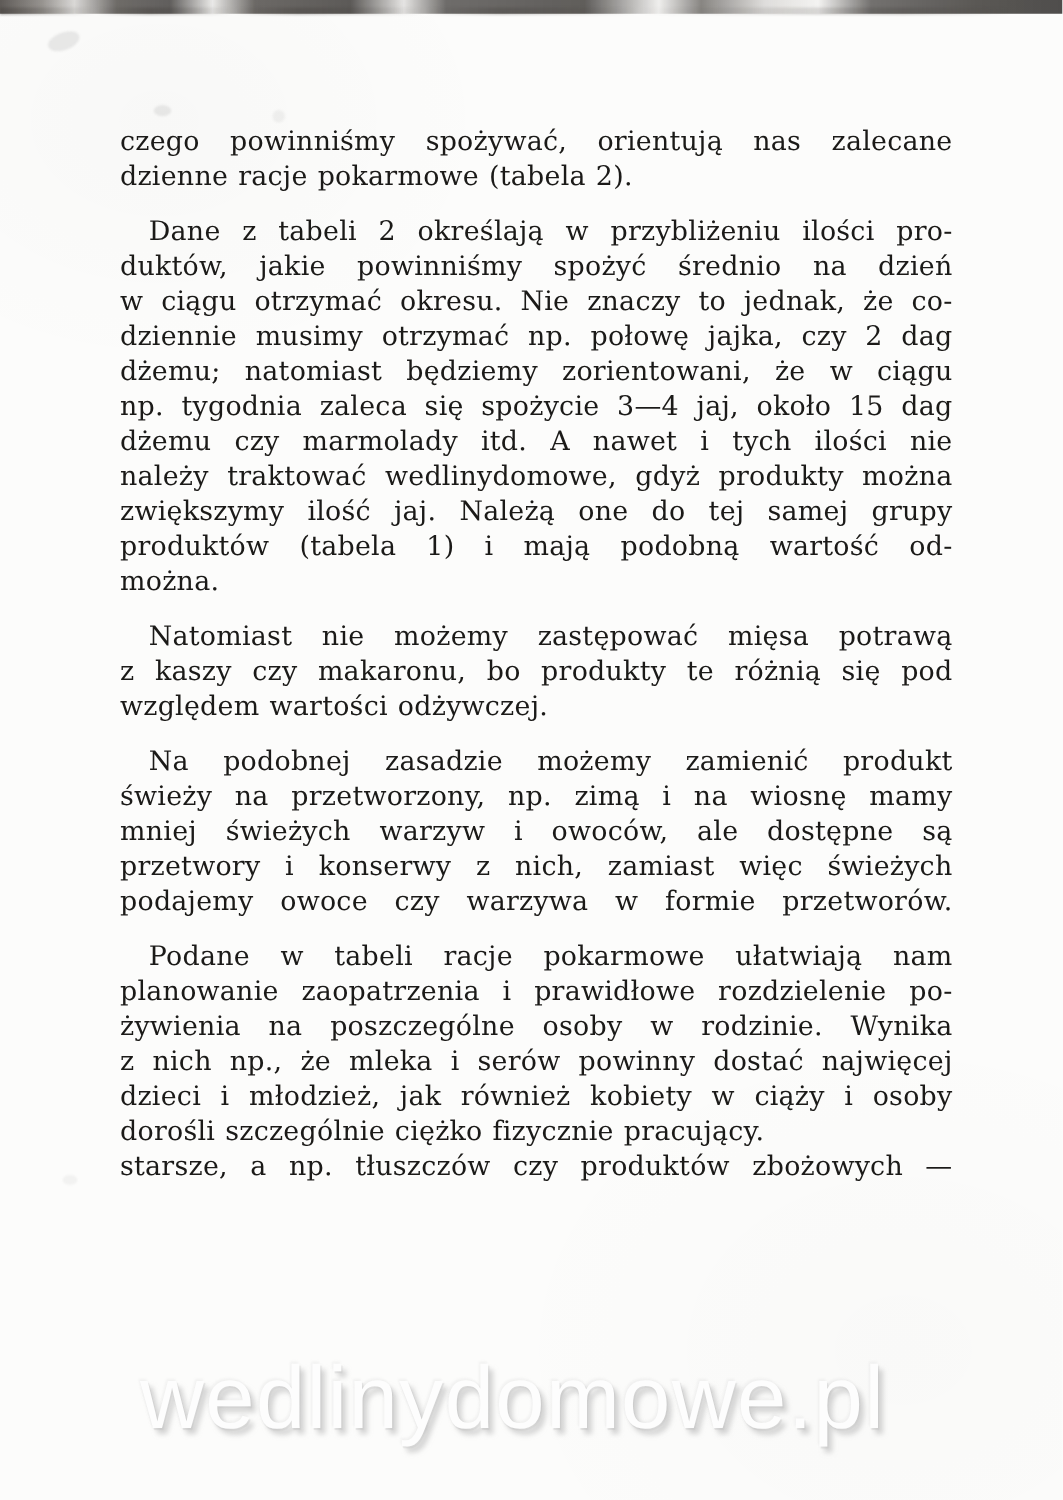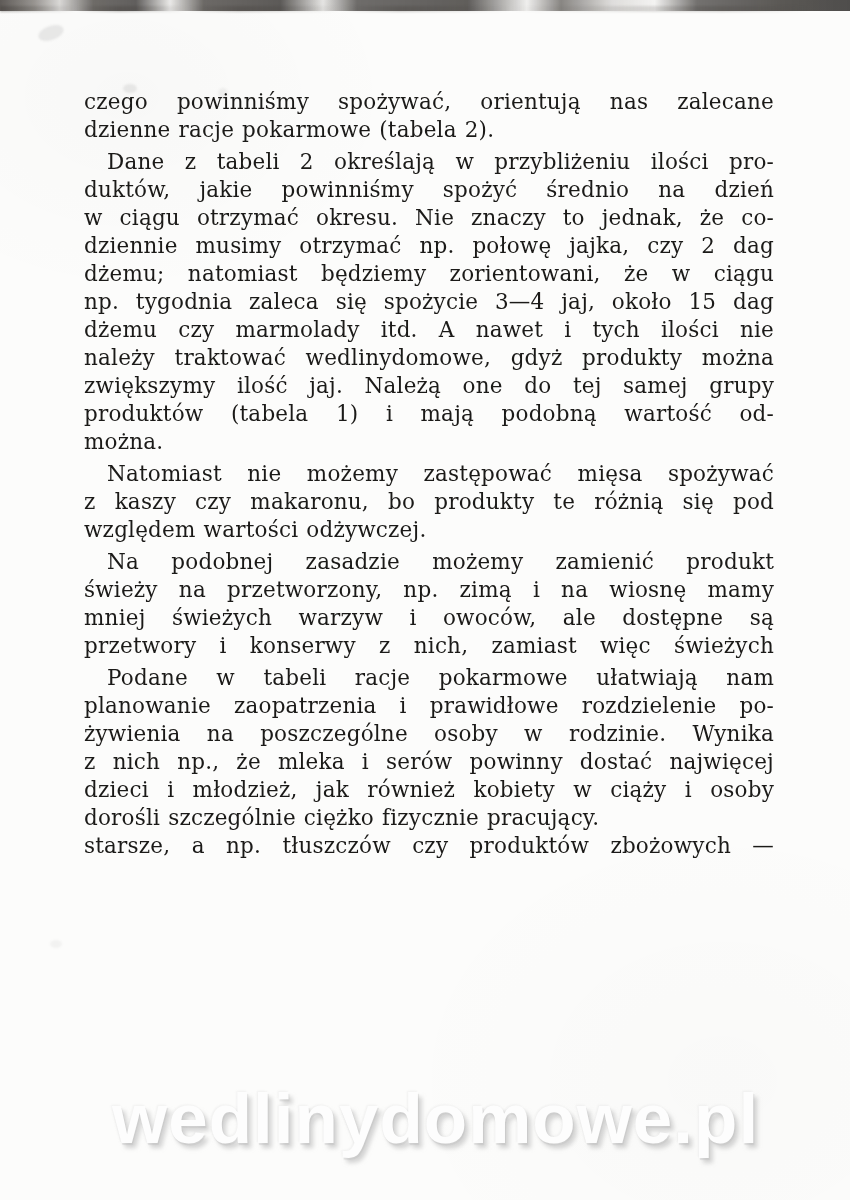--- a/index.html
+++ b/index.html
@@ -82,42 +82,42 @@
     position: absolute;
     left: 80px;
     top: 84px;
     width: 698px;
     color: #1b1a18;
     font-size: 21.5px;
     line-height: 28px;
     font-weight: 500;
     letter-spacing: 0.2px;
   }
-  .para { margin: 4px; padding: 0; }
+  .para { margin: 16px; padding: 0; }
   .line {
     text-align: justify;
     text-align-last: justify;
     white-space: normal;
     word-spacing: 1px;
   }
   .line.last {
     text-align-last: left;
   }
   .line.indent {
     text-indent: 23px;
   }
 
   
   .watermark {
     position: absolute;
     left: 112px;
     top: 1078px;
     width: 640px;
     font-family: "Liberation Sans", sans-serif;
-    font-weight: bold;
+    font-weight: normal;
     font-size: 71px;
     letter-spacing: 1px;
     color: #fdfdfd;
     text-shadow:
       4px 5px 4px rgba(185,185,185,0.60),
       1px 2px 1px rgba(205,205,205,0.55),
       -1px -1px 2px rgba(225,225,225,0.40);
     user-select: none;
     white-space: nowrap;
   }
@@ -145,29 +145,30 @@
         <div class="line">dziennie musimy otrzymać np. połowę jajka, czy 2 dag</div>
         <div class="line">dżemu; natomiast będziemy zorientowani, że w ciągu</div>
         <div class="line">np. tygodnia zaleca się spożycie 3—4 jaj, około 15 dag</div>
         <div class="line">dżemu czy marmolady itd. A nawet i tych ilości nie</div>
         <div class="line">należy traktować wedlinydomowe, gdyż produkty można</div>
         <div class="line">zwiększymy ilość jaj. Należą one do tej samej grupy</div>
         <div class="line">produktów (tabela 1) i mają podobną wartość od-</div>
         <div class="line last">można.</div>
       </div>
       <div class="para">
-        <div class="line indent">Natomiast nie możemy zastępować mięsa spożywać</div>
+        <div class="line indent">Natomiast nie możemy zastępować mięsa potrawą</div>
         <div class="line">z kaszy czy makaronu, bo produkty te różnią się pod</div>
         <div class="line last">względem wartości odżywczej.</div>
       </div>
       <div class="para">
         <div class="line indent">Na podobnej zasadzie możemy zamienić produkt</div>
         <div class="line">świeży na przetworzony, np. zimą i na wiosnę mamy</div>
         <div class="line">mniej świeżych warzyw i owoców, ale dostępne są</div>
         <div class="line">przetwory i konserwy z nich, zamiast więc świeżych</div>
+        <div class="line">podajemy owoce czy warzywa w formie przetworów.</div>
       </div>
       <div class="para">
         <div class="line indent">Podane w tabeli racje pokarmowe ułatwiają nam</div>
         <div class="line">planowanie zaopatrzenia i prawidłowe rozdzielenie po-</div>
         <div class="line">żywienia na poszczególne osoby w rodzinie. Wynika</div>
         <div class="line">z nich np., że mleka i serów powinny dostać najwięcej</div>
         <div class="line">dzieci i młodzież, jak również kobiety w ciąży i osoby</div>
         <div class="line last">dorośli szczególnie ciężko fizycznie pracujący.</div>
         <div class="line">starsze, a np. tłuszczów czy produktów zbożowych —</div>
       </div>

